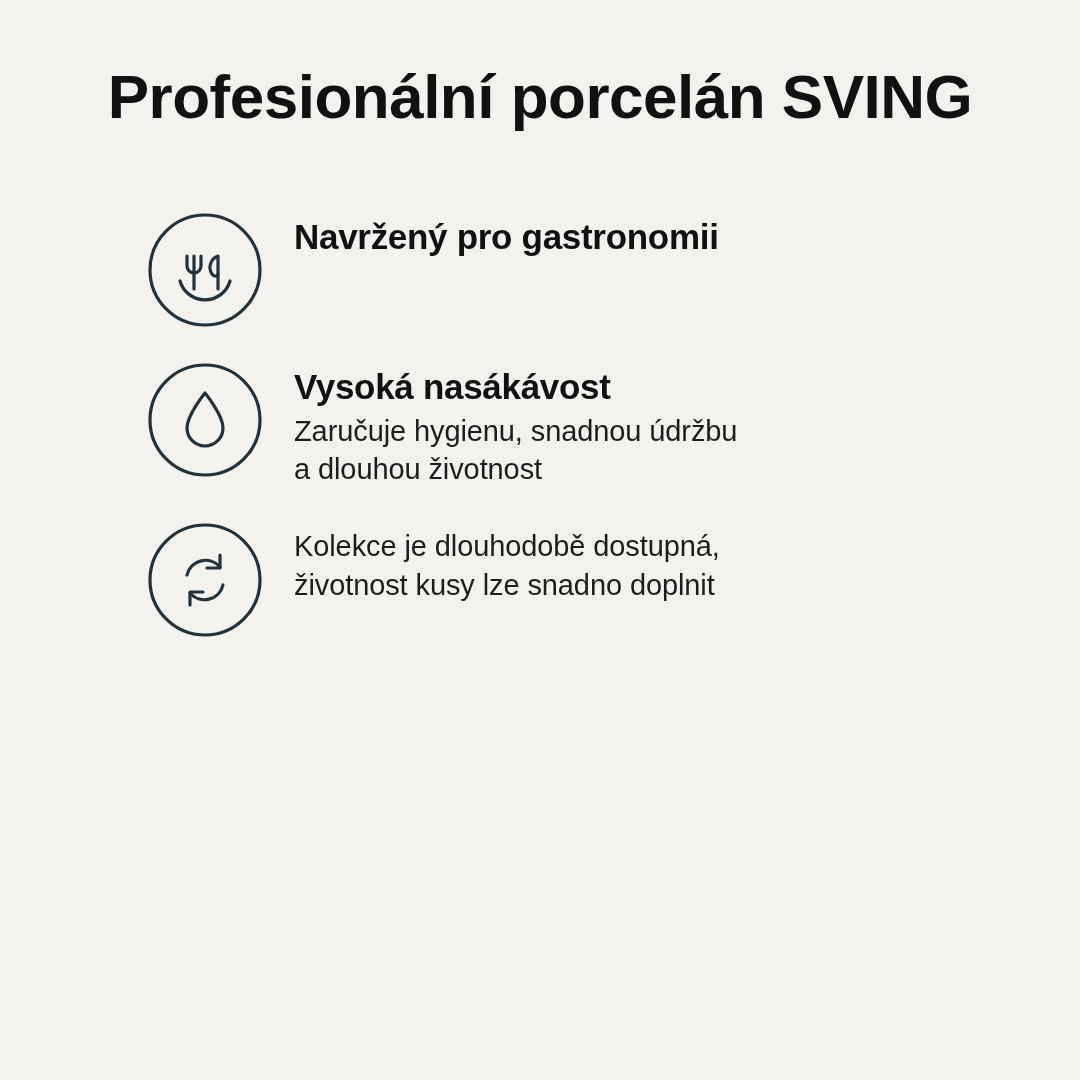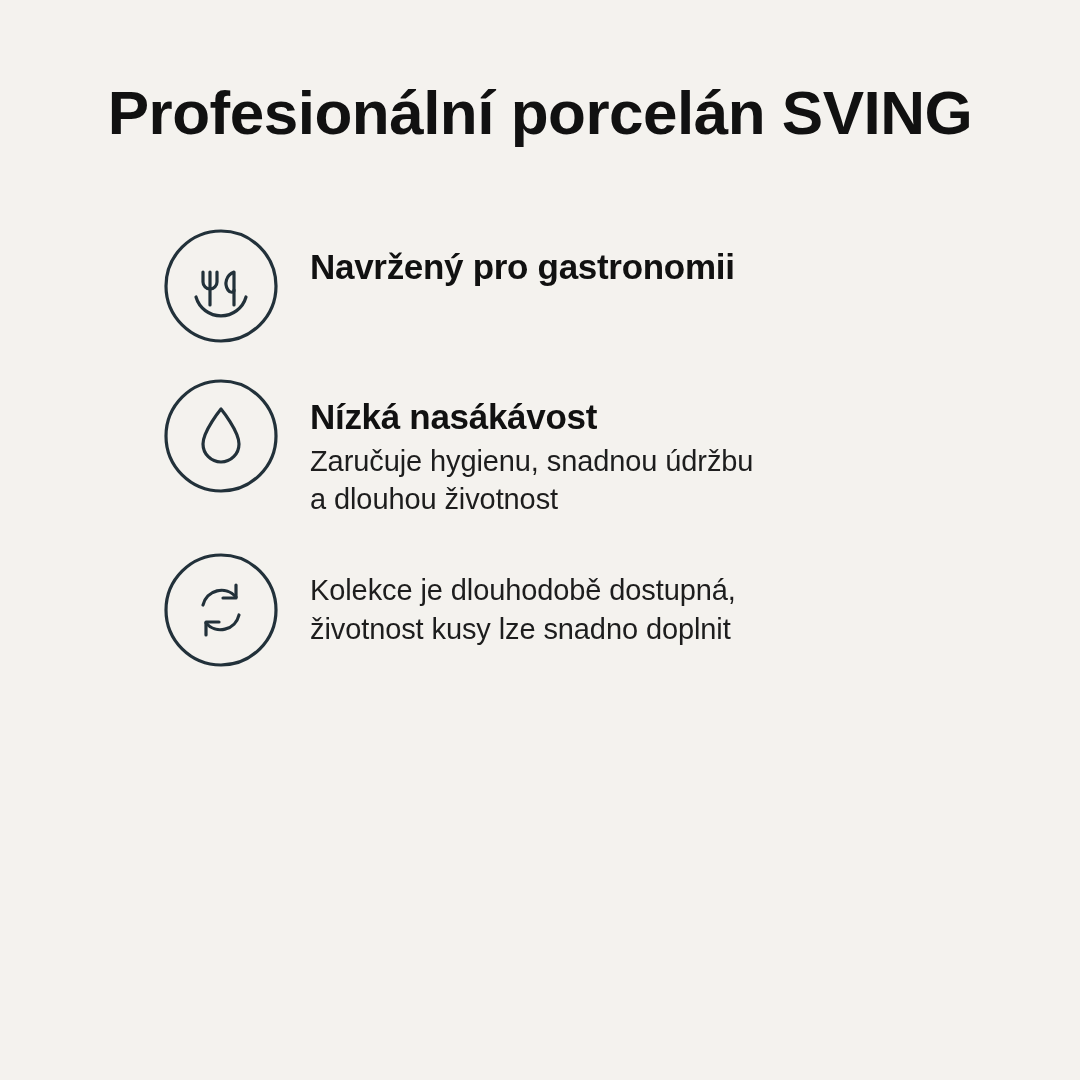--- a/index.html
+++ b/index.html
@@ -12,21 +12,21 @@
     background: #f4f2ee;
     font-family: "Liberation Sans", sans-serif;
     color: #1b1b1b;
     overflow: hidden;
   }
   .poster {
     position: relative;
     width: 1080px;
     height: 904px;
     box-sizing: border-box;
-    padding: 16px;
+    padding: 0;
   }
   .title-block {
     padding-top: 62px;
     text-align: center;
   }
   .title {
     font-size: 62px;
     font-weight: bold;
     line-height: 1.14;
     letter-spacing: -0.5px;
@@ -54,21 +54,20 @@
     margin-right: 30px;
     display: flex;
     align-items: center;
     justify-content: center;
   }
   .icon-wrap svg {
     display: block;
   }
   .feature-text {
     padding-top: 6px;
-    margin-top: 14px;
   }
   .feature-title {
     font-size: 35px;
     font-weight: bold;
     line-height: 1.12;
     margin: 0 0 6px 0;
     color: #111111;
     letter-spacing: -0.3px;
   }
   .feature-desc {
@@ -110,21 +109,21 @@
 
 
     <div class="feature">
       <div class="icon-wrap">
         <svg width="118" height="118" viewBox="0 0 118 118" fill="none" xmlns="http://www.w3.org/2000/svg">
           <circle cx="59" cy="59" r="55" stroke="#22313a" stroke-width="3.2"></circle>
           <path d="M59 32 C59 32 41 54 41 67 a18 18 0 0 0 36 0 C77 54 59 32 59 32 Z" stroke="#22313a" stroke-width="3.2" stroke-linejoin="round"></path>
         </svg>
       </div>
       <div class="feature-text">
-        <h2 class="feature-title">Nízká nasákávost</h2>
+        <h2 class="feature-title">Vysoká nasákávost</h2>
         <p class="feature-desc">Zaručuje hygienu, snadnou údržbu
 a dlouhou životnost</p>
       </div>
     </div>
 
     <div class="feature">
       <div class="icon-wrap">
         <svg width="118" height="118" viewBox="0 0 118 118" fill="none" xmlns="http://www.w3.org/2000/svg">
           <circle cx="59" cy="59" r="55" stroke="#22313a" stroke-width="3.2"></circle>
           <path d="M41 54 a19 19 0 0 1 33 -8" stroke="#22313a" stroke-width="3.2" stroke-linecap="round"></path>

